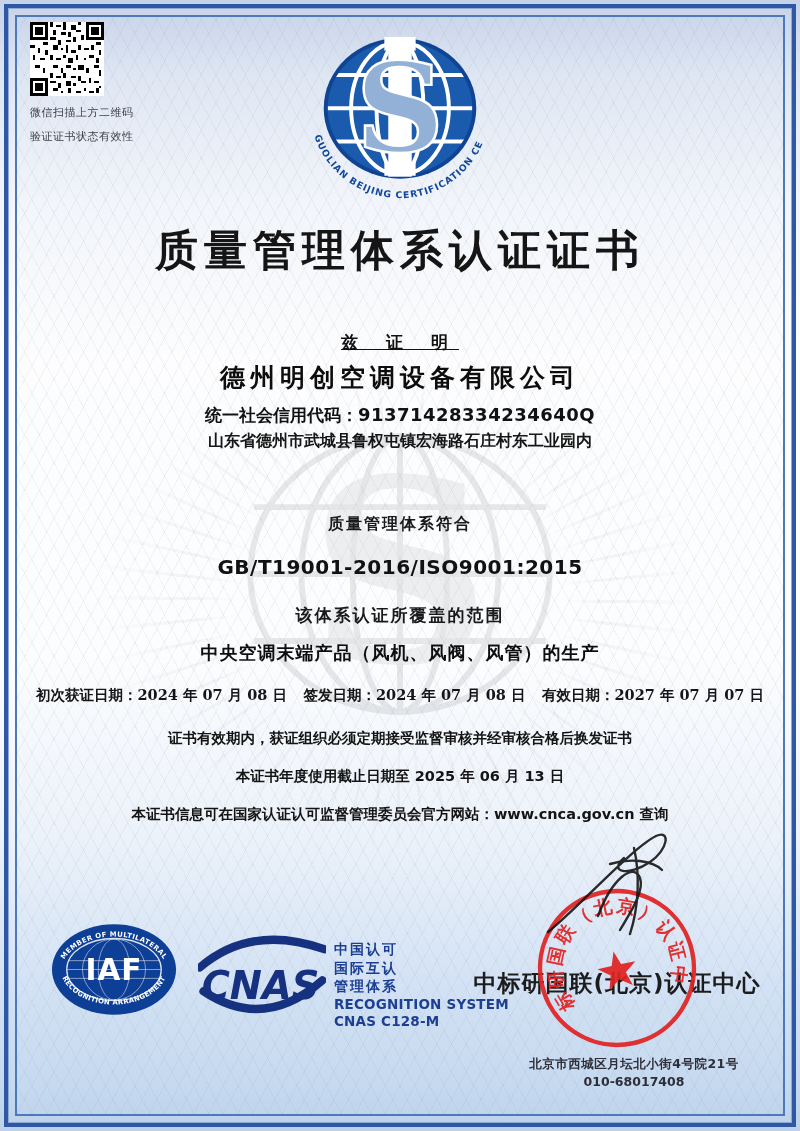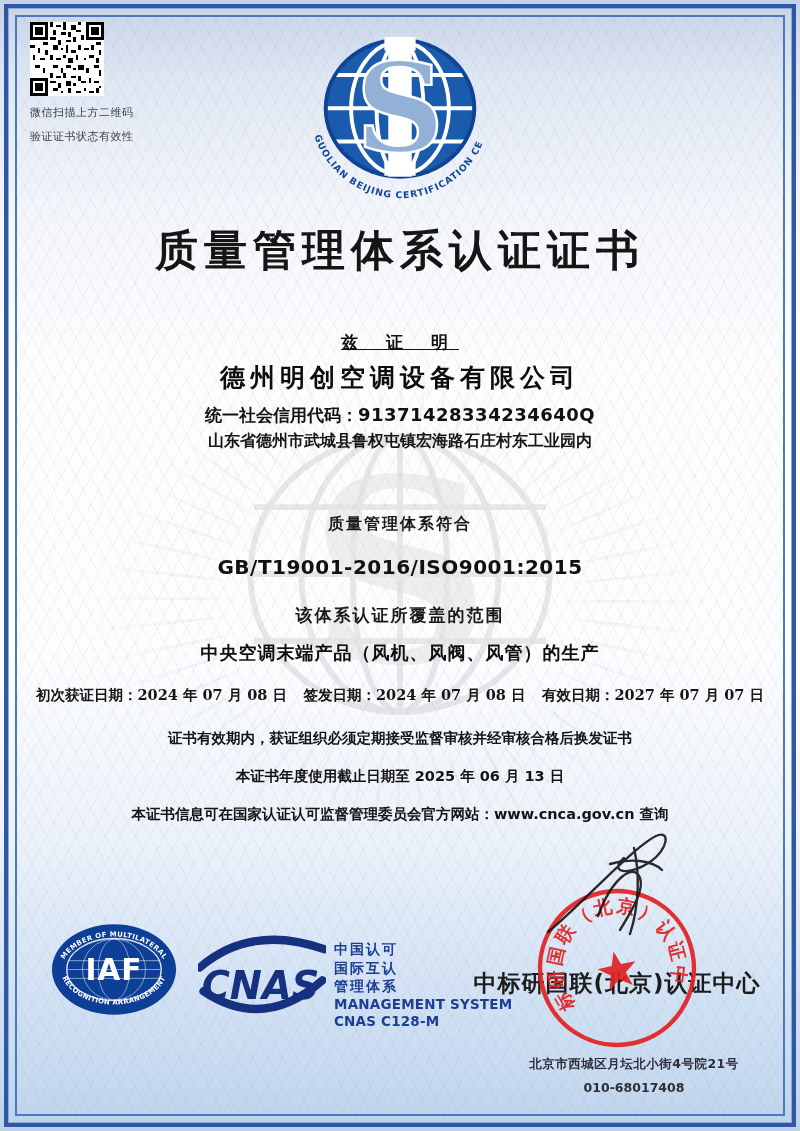--- a/index.html
+++ b/index.html
@@ -64,21 +64,21 @@
   .iaf-logo { left:50px; top:922px; width:128px; height:96px; }
   .cnas-logo { left:198px; top:932px; width:128px; height:92px; }
   .cnas-text { left:334px; top:940px; color:#1c3f94; }
   .cnas-text .zh { font-size:14px; font-weight:700; line-height:18.5px; letter-spacing:2px; }
   .cnas-text .en { font-size:13.5px; font-weight:700; line-height:17px; letter-spacing:.2px; }
   .issuer { left:472px; top:968px; width:290px; text-align:center; font-size:23px; font-weight:600; color:#1c1c1c; letter-spacing:1px; }
   .stamp { left:533px; top:884px; width:168px; height:168px; transform:rotate(-12deg); opacity:.92; }
   .signature { left:540px; top:820px; width:140px; height:122px; }
   .footer-addr { left:488px; top:1056px; width:292px; text-align:center; color:#2e2e38; }
   .footer-addr .l1 { font-size:12.5px; font-weight:700; letter-spacing:.5px; }
-  .footer-addr .l2 { font-size:12.5px; font-weight:600; margin-top:7px; }
+  .footer-addr .l2 { font-size:12.5px; font-weight:600; margin-top:1px; }
 </style>
 </head>
 <body>
 
 <div class="page">
   <div class="net"></div>
 
   <div class="abs wm-rays"></div>
   <svg class="abs wm-globe" viewBox="0 0 200 180">
     <g stroke="#7d7f86" stroke-width="3" fill="none" opacity=".85">
@@ -270,21 +270,21 @@
 
   <svg class="abs cnas-logo" viewBox="0 0 140 95">
     <path d="M 2,36 Q 58,-12 138,16" stroke="#16317f" stroke-width="9" fill="none" stroke-linecap="round"></path>
     <path d="M 6,62 Q 72,106 136,50" stroke="#16317f" stroke-width="9" fill="none" stroke-linecap="round"></path>
     <text x="4" y="70" font-size="42" font-weight="700" font-style="italic" fill="#16317f">CNAS</text>
   </svg>
   <div class="abs cnas-text">
     <div class="zh">中国认可</div>
     <div class="zh">国际互认</div>
     <div class="zh">管理体系</div>
-    <div class="en">MANAGEMENT SYSTEM</div>
+    <div class="en">RECOGNITION SYSTEM</div>
     <div class="en">CNAS C128-M</div>
   </div>
 
   <div class="abs issuer">中标研国联(北京)认证中心</div>
   <svg class="abs stamp" viewBox="0 0 190 190">
     <defs>
         <path id="stamparc" d="M 40.4,126.5 A 63,63 0 1 1 149.6,126.5"></path>
       </defs>
     <circle cx="95" cy="95" r="87" fill="none" stroke="#e12222" stroke-width="5"></circle>
     <polygon fill="#e12222" points="95,76 100.4,91.6 116.9,91.9 103.8,101.8 108.5,117.6 95,108.2 81.5,117.6 86.2,101.8 73.1,91.9 89.6,91.6"></polygon>

